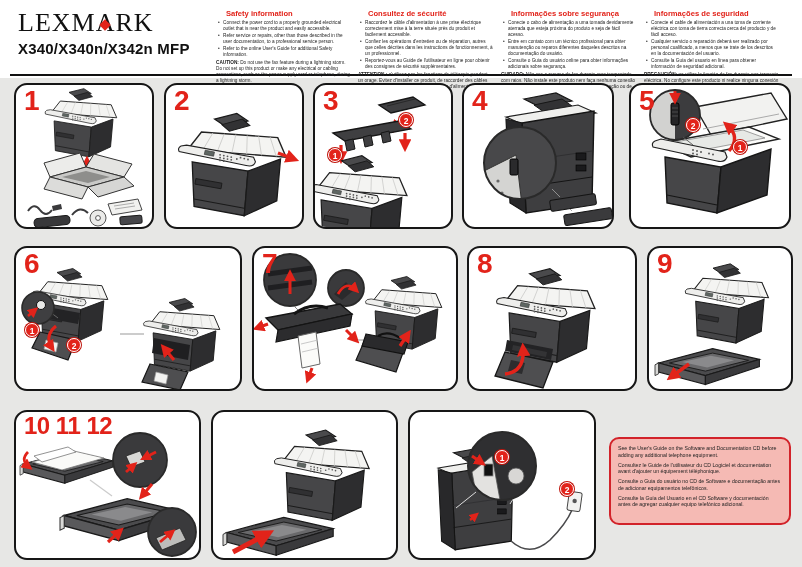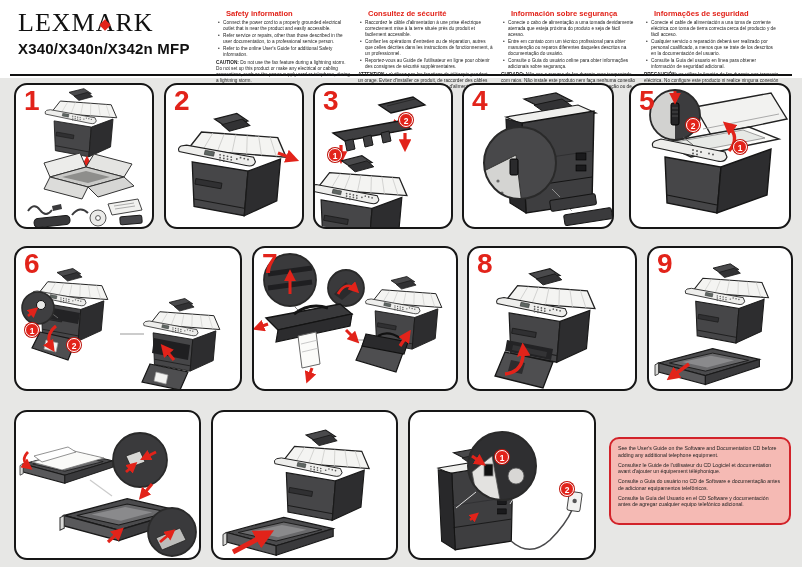--- a/index.html
+++ b/index.html
@@ -119,21 +119,21 @@
 <div class="notice" style="left:358px">
   <h3>Consultez de sécurité</h3>
   <ul>
     <li>Raccordez le câble d'alimentation à une prise électrique correctement mise à la terre située près du produit et facilement accessible.</li>
     <li>Confiez les opérations d'entretien ou de réparation, autres que celles décrites dans les instructions de fonctionnement, à un professionnel.</li>
     <li>Reportez-vous au Guide de l'utilisateur en ligne pour obtenir des consignes de sécurité supplémentaires.</li>
   </ul>
   <p class="caution"><b>ATTENTION :</b> <span>n'utilisez pas les fonctions de télécopie pendant un orage. Evitez d'installer ce produit, de raccorder des câbles électriques ou autres, notamment le cordon d'alimentation ou la ligne téléphonique, pendant un orage.</span></p>
 </div>
 <div class="notice" style="left:501px">
-  <h3>Información sobre segurança</h3>
+  <h3>Informações sobre segurança</h3>
   <ul>
     <li>Conecte o cabo de alimentação a uma tomada devidamente aterrada que esteja próxima do produto e seja de fácil acesso.</li>
     <li>Entre em contato com um técnico profissional para obter manutenção ou reparos diferentes daqueles descritos na documentação do usuário.</li>
     <li>Consulte o Guia do usuário online para obter informações adicionais sobre segurança.</li>
   </ul>
   <p class="caution"><b>CUIDADO:</b> <span>Não use o recurso de fax durante uma tempestade com raios. Não instale este produto nem faça nenhuma conexão elétrica ou de cabeamento, como o cabo de alimentação ou de telefone, durante uma tempestade com raios.</span></p>
 </div>
 <div class="notice" style="left:644px">
   <h3>Informações de seguridad</h3>
   <ul>
@@ -330,20 +330,21 @@
 <div class="panel" style="left:647px;top:246px;width:146px;height:145px">
   <span class="stepnum">9</span>
   <svg width="146" height="145" viewBox="0 0 146 145">
     <use href="#mfp" transform="translate(28,0) scale(0.72)"></use>
     <use href="#tray" transform="translate(6,88) scale(0.9)"></use>
     <path d="M40,116 L22,129" stroke="#e2231a" stroke-width="3.4" fill="none" marker-end="url(#ah)"></path>
   </svg>
 </div>
 
 <div class="panel" style="left:14px;top:410px;width:187px;height:150px">
+  <span class="stepnum small">10 11 12</span>
   <svg width="187" height="150" viewBox="0 0 187 150">
     <use href="#tray" transform="translate(4,28) scale(0.8)"></use>
     <polygon points="16,50 58,39 88,46 46,58" fill="#fafaf8" stroke="#777" stroke-width="0.8"></polygon>
     <polygon points="18,44 52,35 60,40 26,50" fill="#ffffff" stroke="#777" stroke-width="0.8"></polygon>
     <path d="M12,40 Q4,48 13,55" stroke="#e2231a" stroke-width="2.8" fill="none" marker-end="url(#ah)"></path>
     <line x1="74" y1="68" x2="96" y2="84" stroke="#ccc" stroke-width="1.2"></line>
     <use href="#tray" transform="translate(44,72) scale(1.05)"></use>
     <circle cx="124" cy="48" r="27" fill="#3a3a3c"></circle>
     <polygon points="110,44 124,39 129,50 115,55" fill="#d8d8d6" stroke="#222" stroke-width="0.8"></polygon>
     <path d="M140,40 L128,46" stroke="#e2231a" stroke-width="2.8" fill="none" marker-end="url(#ah)"></path>

